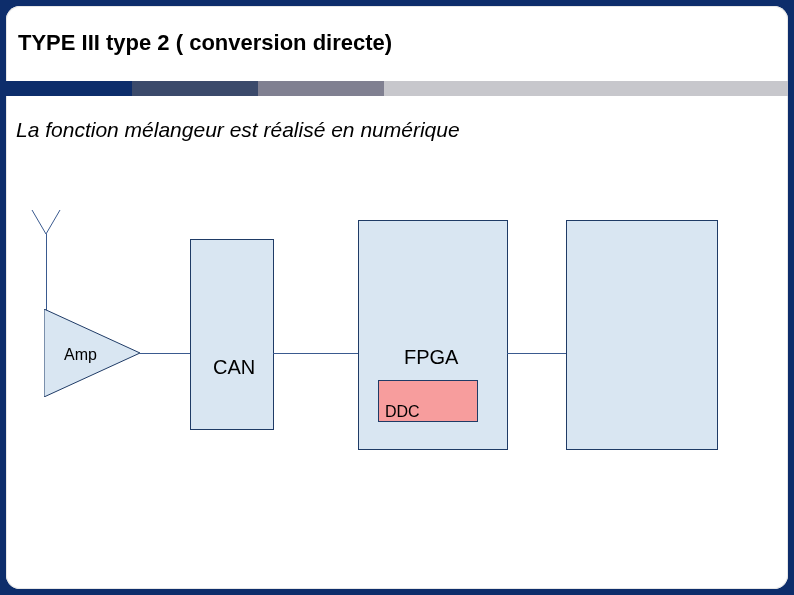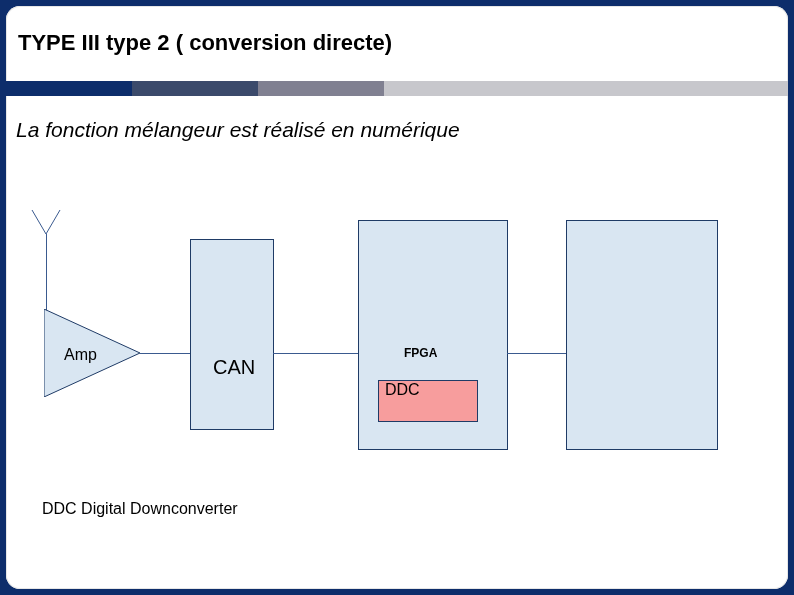--- a/index.html
+++ b/index.html
@@ -114,33 +114,32 @@
     top: 214px;
     width: 148px;
     height: 228px;
     background: #d9e6f2;
     border: 1px solid #1f3b66;
   }
   .fpga-label {
     position: absolute;
     left: 398px;
     top: 340px;
-    font-size: 12px;
-    font-weight: bold;
+    font-size: 20px;
   }
   .ddc-box {
     position: absolute;
     left: 372px;
     top: 374px;
     width: 100px;
     height: 42px;
     background: #f79d9d;
     border: 1px solid #1f3b66;
     display: flex;
-    align-items: flex-start;
+    align-items: flex-end;
     padding-left: 6px;
     font-size: 16px;
     box-sizing: border-box;
   }
 
   
   .dsp-box {
     position: absolute;
     left: 560px;
     top: 214px;
@@ -209,15 +208,14 @@
     <div class="ddc-box">
       <span>DDC</span>
     </div>
 
     <div class="line" style="left:501px; top:347px; width:59px;"></div>
 
     <div class="dsp-box"></div>
 
   </div>
 
-  <div class="footer-note">DDC Digital Downconverter</div>
 
 </div>
 
 </body></html>

